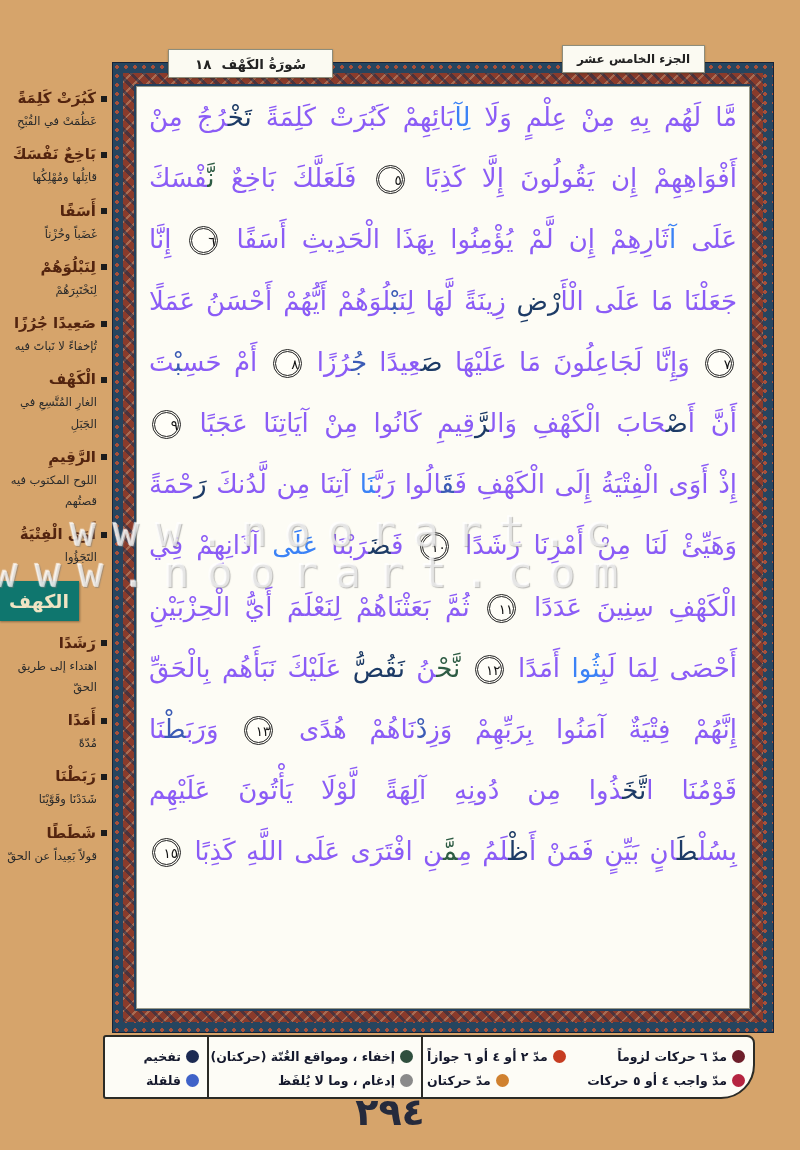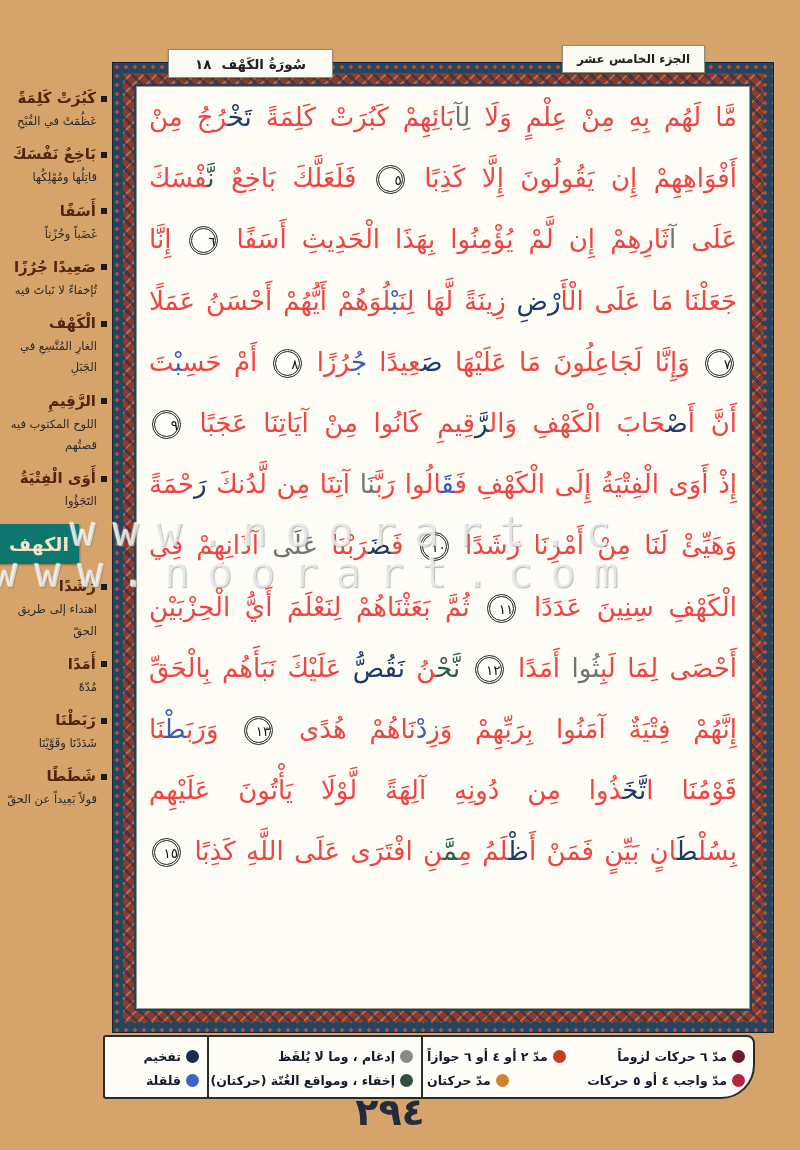--- a/index.html
+++ b/index.html
@@ -15,21 +15,21 @@
   #frame-mid{height:100%;box-sizing:border-box;background:#8a3b2b;
          background-image:repeating-linear-gradient(45deg,rgba(26,45,74,.55) 0 3px,transparent 3px 9px),
                           repeating-linear-gradient(-45deg,rgba(238,219,176,.30) 0 2px,transparent 2px 9px);
          padding:11px;}
   #sheet{height:100%;box-sizing:border-box;background:#fdfcf5;border:2px solid #23405d;
          box-shadow:inset 0 0 0 1px #9a9a8a;padding:1px 13px;border-radius:2px;}
 
   
   .qline{direction:rtl;height:61.2px;line-height:60px;font-size:26px;color:#191919;
          text-align:justify;text-align-last:justify;white-space:nowrap;letter-spacing:.5px;}
-  .sg-k{color:#ef4444;} .sg-r{color:#737373;} .sg-b{color:#3b5bb5;}
+  .sg-k{color:#8b5cf6;} .sg-r{color:#3b82f6;} .sg-b{color:#3b5bb5;}
   .sg-n{color:#1d3b66;} .sg-g{color:#2e5c44;}
   .vnum{display:inline-block;width:29px;height:29px;line-height:25px;box-sizing:border-box;
         border:3px double #222;border-radius:50%;text-align:center;font-size:13.5px;color:#111;
         background:#fffef8;vertical-align:middle;margin:0 3px;letter-spacing:0;}
 
   
   .htab{position:absolute;background:#fbfaf2;border:1px solid #8d8d7c;
         box-shadow:0 1px 2px rgba(60,40,20,.35);display:flex;align-items:center;
         justify-content:center;direction:rtl;color:#222;z-index:4;}
   #surah-tab{left:168px;top:49px;width:163px;height:27px;font-size:13.5px;font-weight:bold;gap:10px;}
@@ -112,20 +112,24 @@
         </div>
         <div class="gloss">
           <div class="gloss-word"><span class="gbullet"></span><span>بَاخِعٌ نَفْسَكَ</span></div>
           <div class="gloss-meaning">قاتِلُها ومُهْلِكُها</div>
         </div>
         <div class="gloss">
           <div class="gloss-word"><span class="gbullet"></span><span>أَسَفًا</span></div>
           <div class="gloss-meaning">غَضَباً وحُزْناً</div>
         </div>
         <div class="gloss">
+          <div class="gloss-word"><span class="gbullet"></span><span>لِنَبْلُوَهُمْ</span></div>
+          <div class="gloss-meaning">لِنَخْتَبِرَهُمْ</div>
+        </div>
+        <div class="gloss">
           <div class="gloss-word"><span class="gbullet"></span><span>صَعِيدًا جُرُزًا</span></div>
           <div class="gloss-meaning">تُإخفاءً لا نَباتَ فيه</div>
         </div>
         <div class="gloss">
           <div class="gloss-word"><span class="gbullet"></span><span>الْكَهْف</span></div>
           <div class="gloss-meaning">الغارِ المُتَّسِعِ في الجَبَلِ</div>
         </div>
         <div class="gloss">
           <div class="gloss-word"><span class="gbullet"></span><span>الرَّقِيمِ</span></div>
           <div class="gloss-meaning">اللوح المكتوب فيه قصتُهم</div>
@@ -178,30 +182,30 @@
           </span>
           <span class="litem">
             <span class="ldot" style="background: rgb(208, 129, 47);"></span>
             <span class="llabel">مدّ حركتان</span>
           </span>
         </div>
       </div>
     <div class="lsec lsec-border" id="lsec-ghunnah">
         <div class="lrow single">
           <span class="litem">
+            <span class="ldot" style="background: rgb(47, 79, 62);"></span>
+            <span class="llabel">إخفاء ، ومواقع الغُنّة (حركتان)</span>
+          </span>
+        </div>
+        <div class="lrow single">
+          <span class="litem">
             <span class="ldot" style="background: rgb(138, 138, 138);"></span>
             <span class="llabel">إدغام ، وما لا يُلفَظ</span>
           </span>
         </div>
-        <div class="lrow single">
-          <span class="litem">
-            <span class="ldot" style="background: rgb(47, 79, 62);"></span>
-            <span class="llabel">إخفاء ، ومواقع الغُنّة (حركتان)</span>
-          </span>
-        </div>
       </div>
     <div class="lsec" id="lsec-tafkheem">
         <div class="lrow single">
           <span class="litem">
             <span class="ldot" style="background: rgb(28, 42, 82);"></span>
             <span class="llabel">تفخيم</span>
           </span>
         </div>
         <div class="lrow single">
           <span class="litem">

